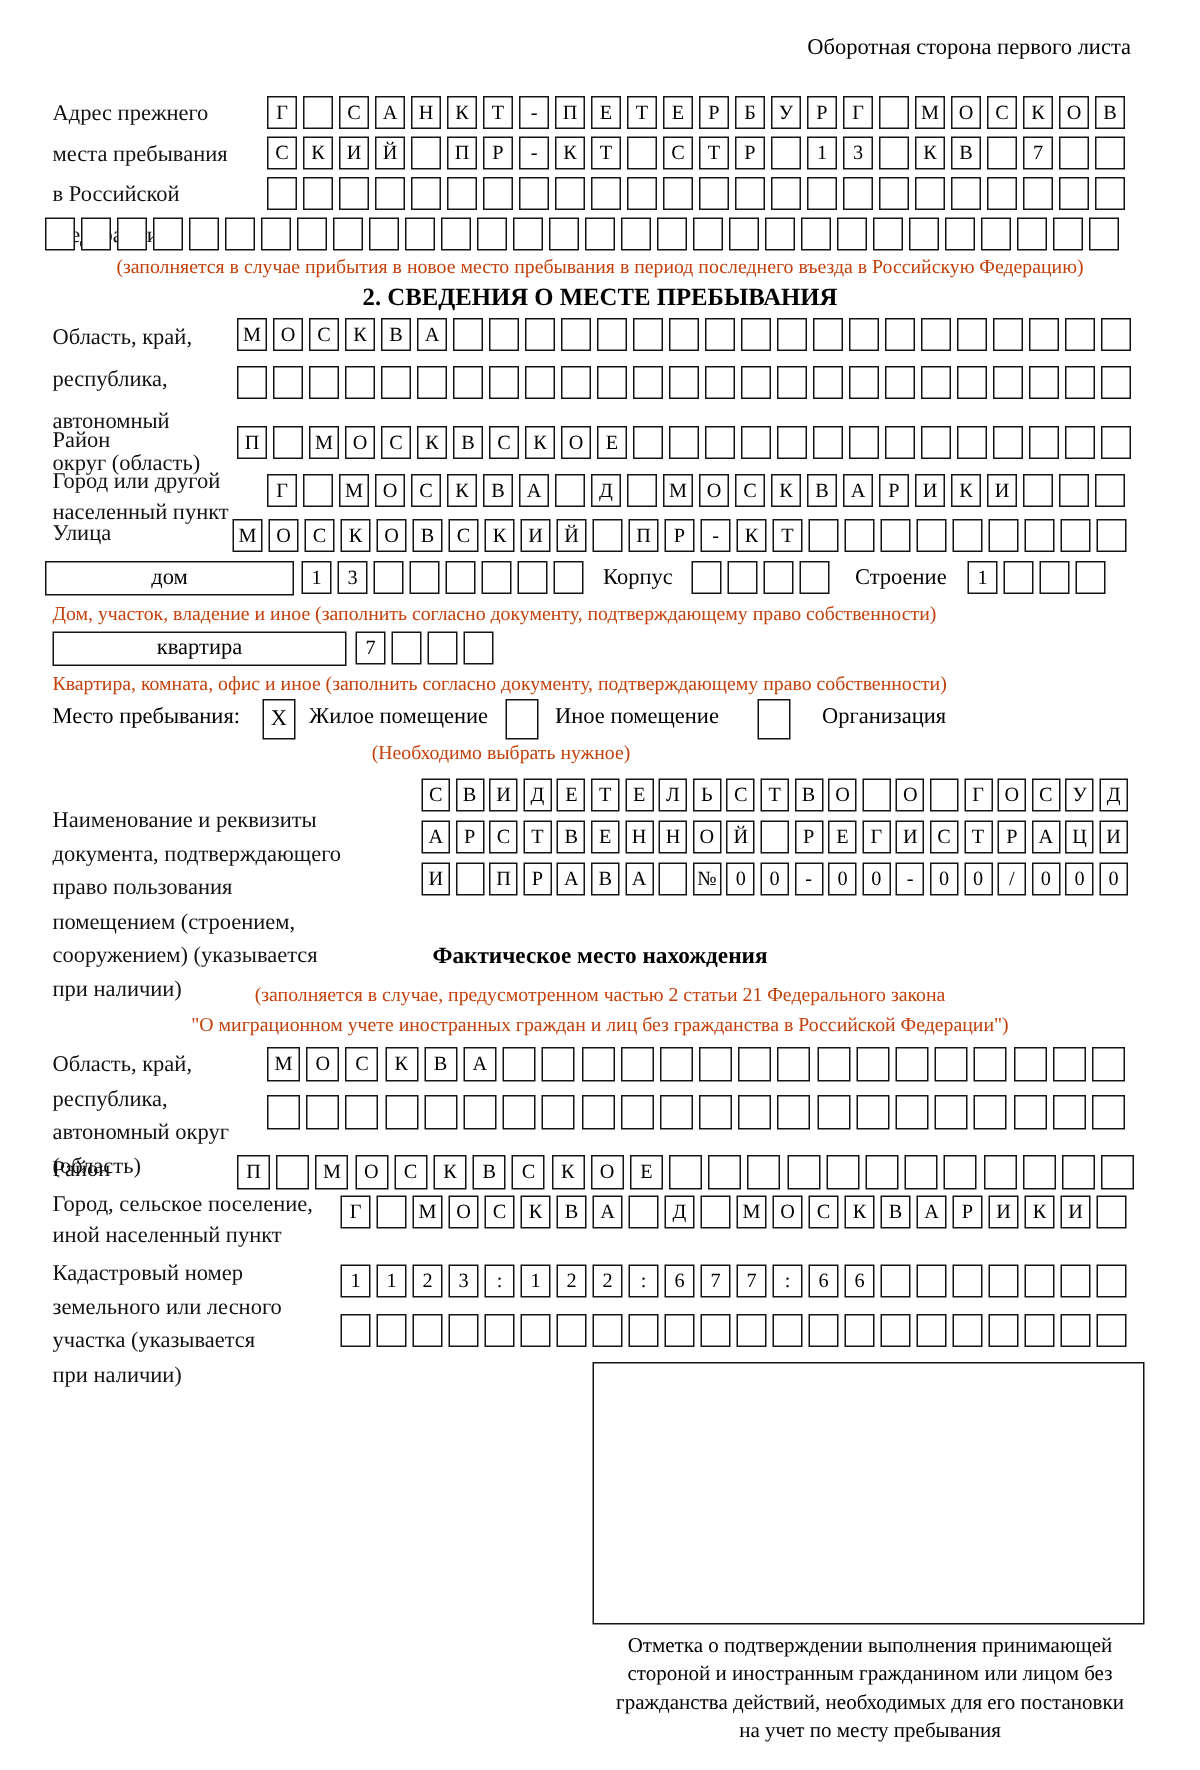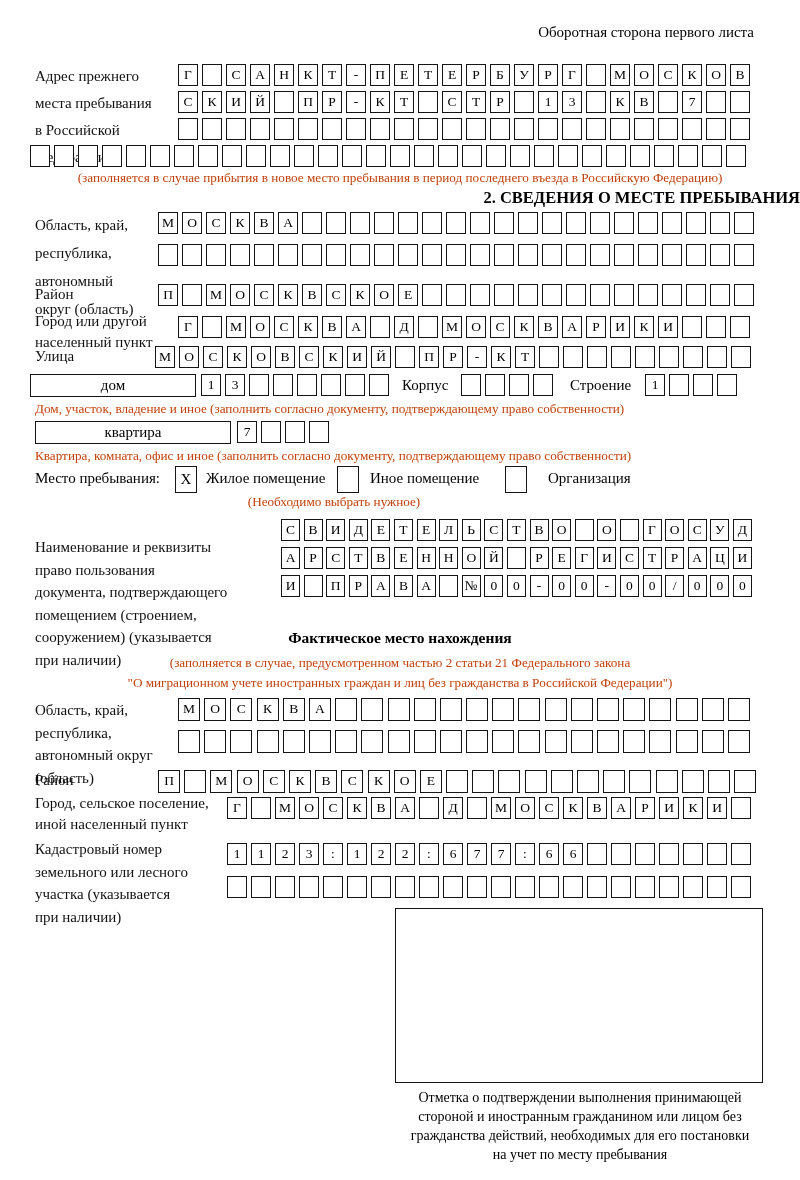--- a/index.html
+++ b/index.html
@@ -6,21 +6,21 @@
   .page{
     position:relative;width:800px;height:1180px;background:#ffffff;
     font-family:"Liberation Serif","DejaVu Serif",serif;color:#000;
     overflow:hidden;
   }
   .hdr{position:absolute;top:24px;right:46px;font-size:15px;}
   .lbl{position:absolute;font-size:15px;color:#111;}
   .lbl div{white-space:nowrap;}
   .cap{position:absolute;font-size:13.2px;color:#c2410c;white-space:nowrap;}
   .center{left:0;width:800px;text-align:center;white-space:nowrap;}
-  .h2{position:absolute;left:0;width:800px;text-align:right;font-weight:bold;font-size:16.5px;}
+  .h2{position:absolute;left:0;width:800px;text-align:center;font-weight:bold;font-size:16.5px;}
   .h3{position:absolute;left:0;width:800px;text-align:center;font-weight:bold;font-size:15.5px;}
   .cr{position:absolute;display:flex;}
   .cell{
     display:inline-block;box-sizing:border-box;width:20px;height:22px;
     border:1.5px solid #151515;margin-right:4px;text-align:center;
     font-size:13.5px;line-height:19px;overflow:hidden;background:#fff;flex:0 0 auto;
   }
   .cr-doc .cell{width:19px;margin-right:3.6px;}
   .cr-wide .cell{width:22px;height:23px;margin-right:4.2px;}
   .widebox{
@@ -352,22 +352,22 @@
   <div class="chk" style="top:466px;left:175px;">X</div>
   <div class="opt" style="top:470px;left:206px;">Жилое помещение</div>
   <div class="chk" style="top:466px;left:337px;"></div>
   <div class="opt" style="top:470px;left:370px;">Иное помещение</div>
   <div class="chk" style="top:466px;left:505px;"></div>
   <div class="opt" style="top:470px;left:548px;">Организация</div>
   <div class="cap" style="top:494px;left:134px;width:400px;text-align:center;">(Необходимо выбрать нужное)</div>
 
   <div class="lbl" style="top:516px;left:35px;line-height:22.5px;margin-top:20px;">
     <div>Наименование и реквизиты</div>
+    <div>документа, подтверждающего</div>
     <div>право пользования</div>
-    <div>документа, подтверждающего</div>
     <div>помещением (строением,</div>
     <div>сооружением) (указывается</div>
     <div>при наличии)</div>
   </div>
   <div class="cr cr-doc" style="top:519px;left:281px;">
       <span class="cell">С</span>
       <span class="cell">В</span>
       <span class="cell">И</span>
       <span class="cell">Д</span>
       <span class="cell">Е</span>

